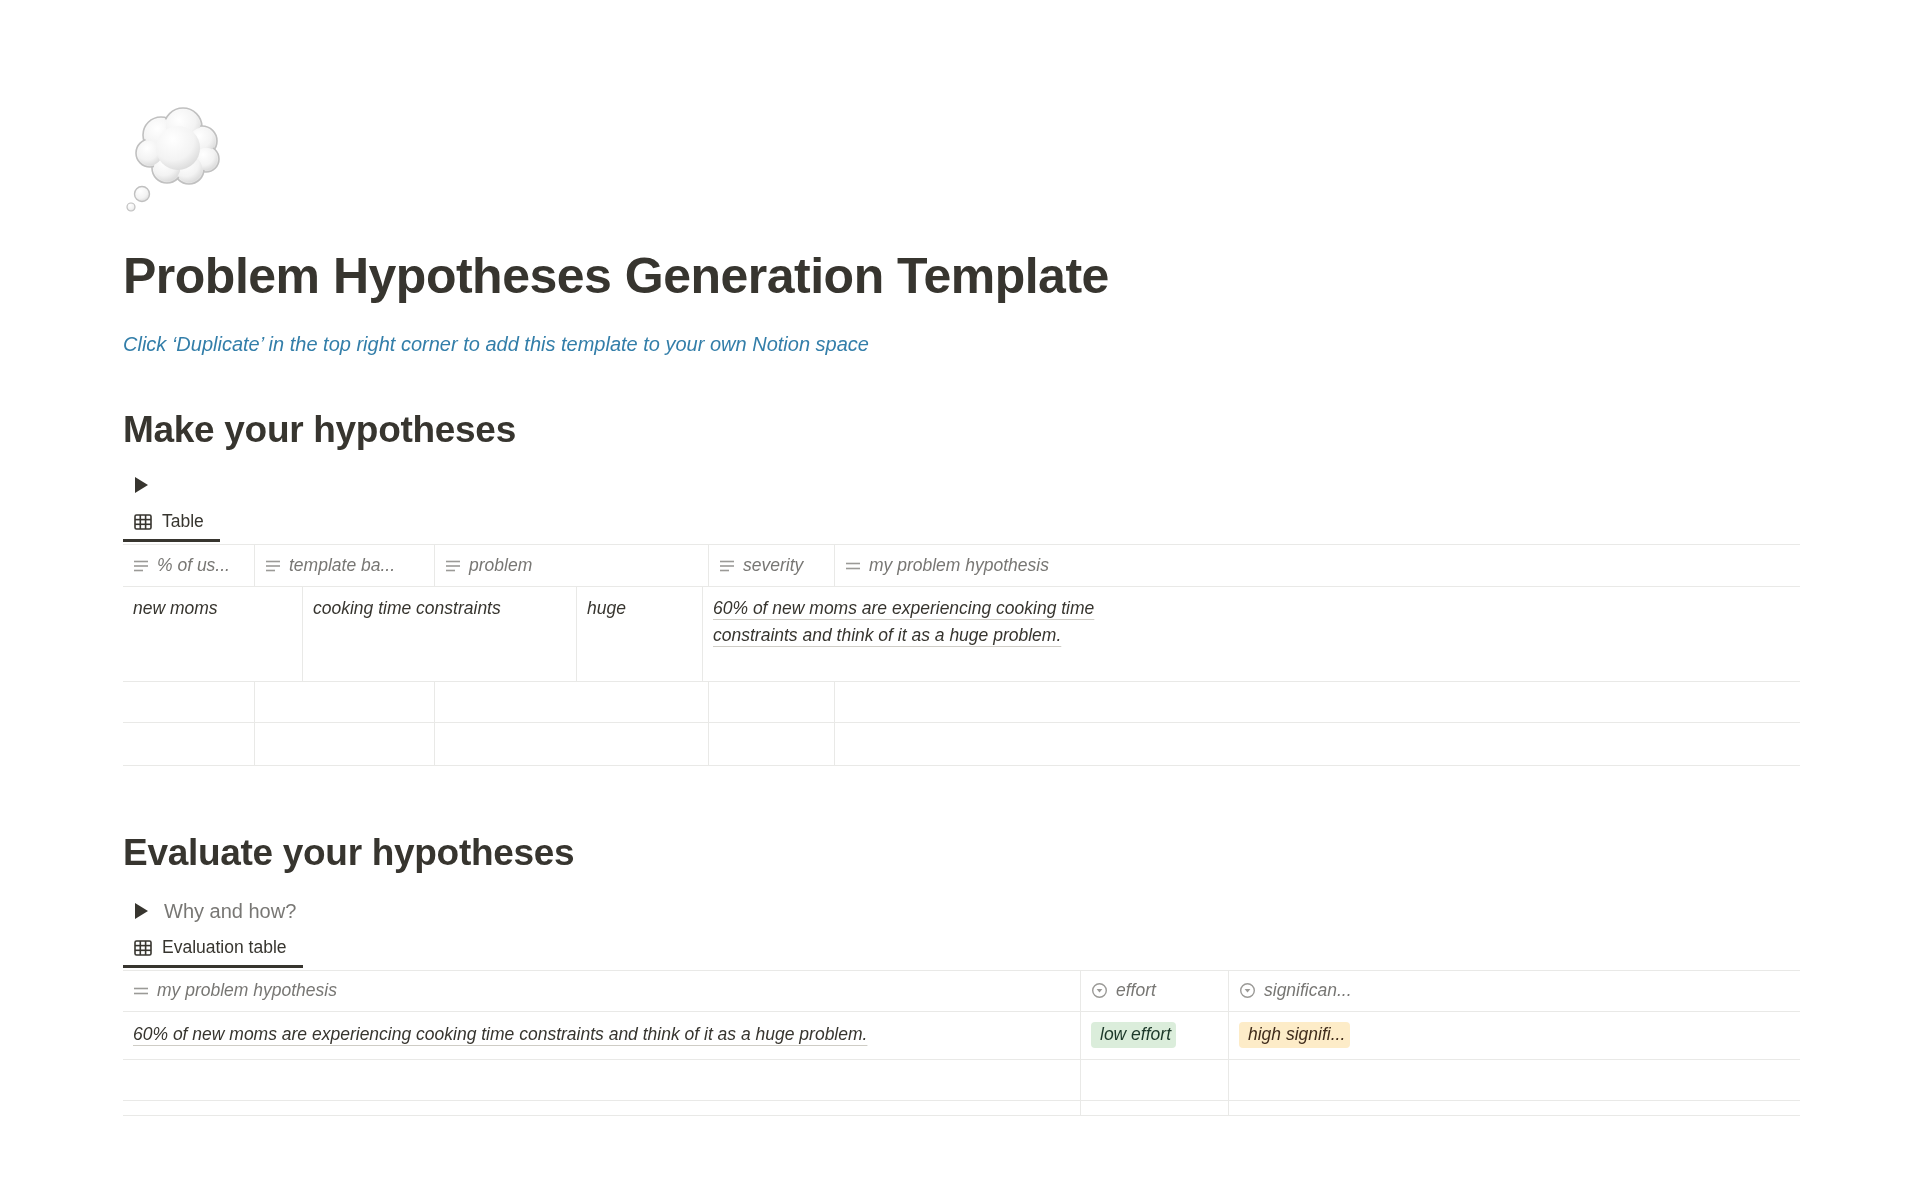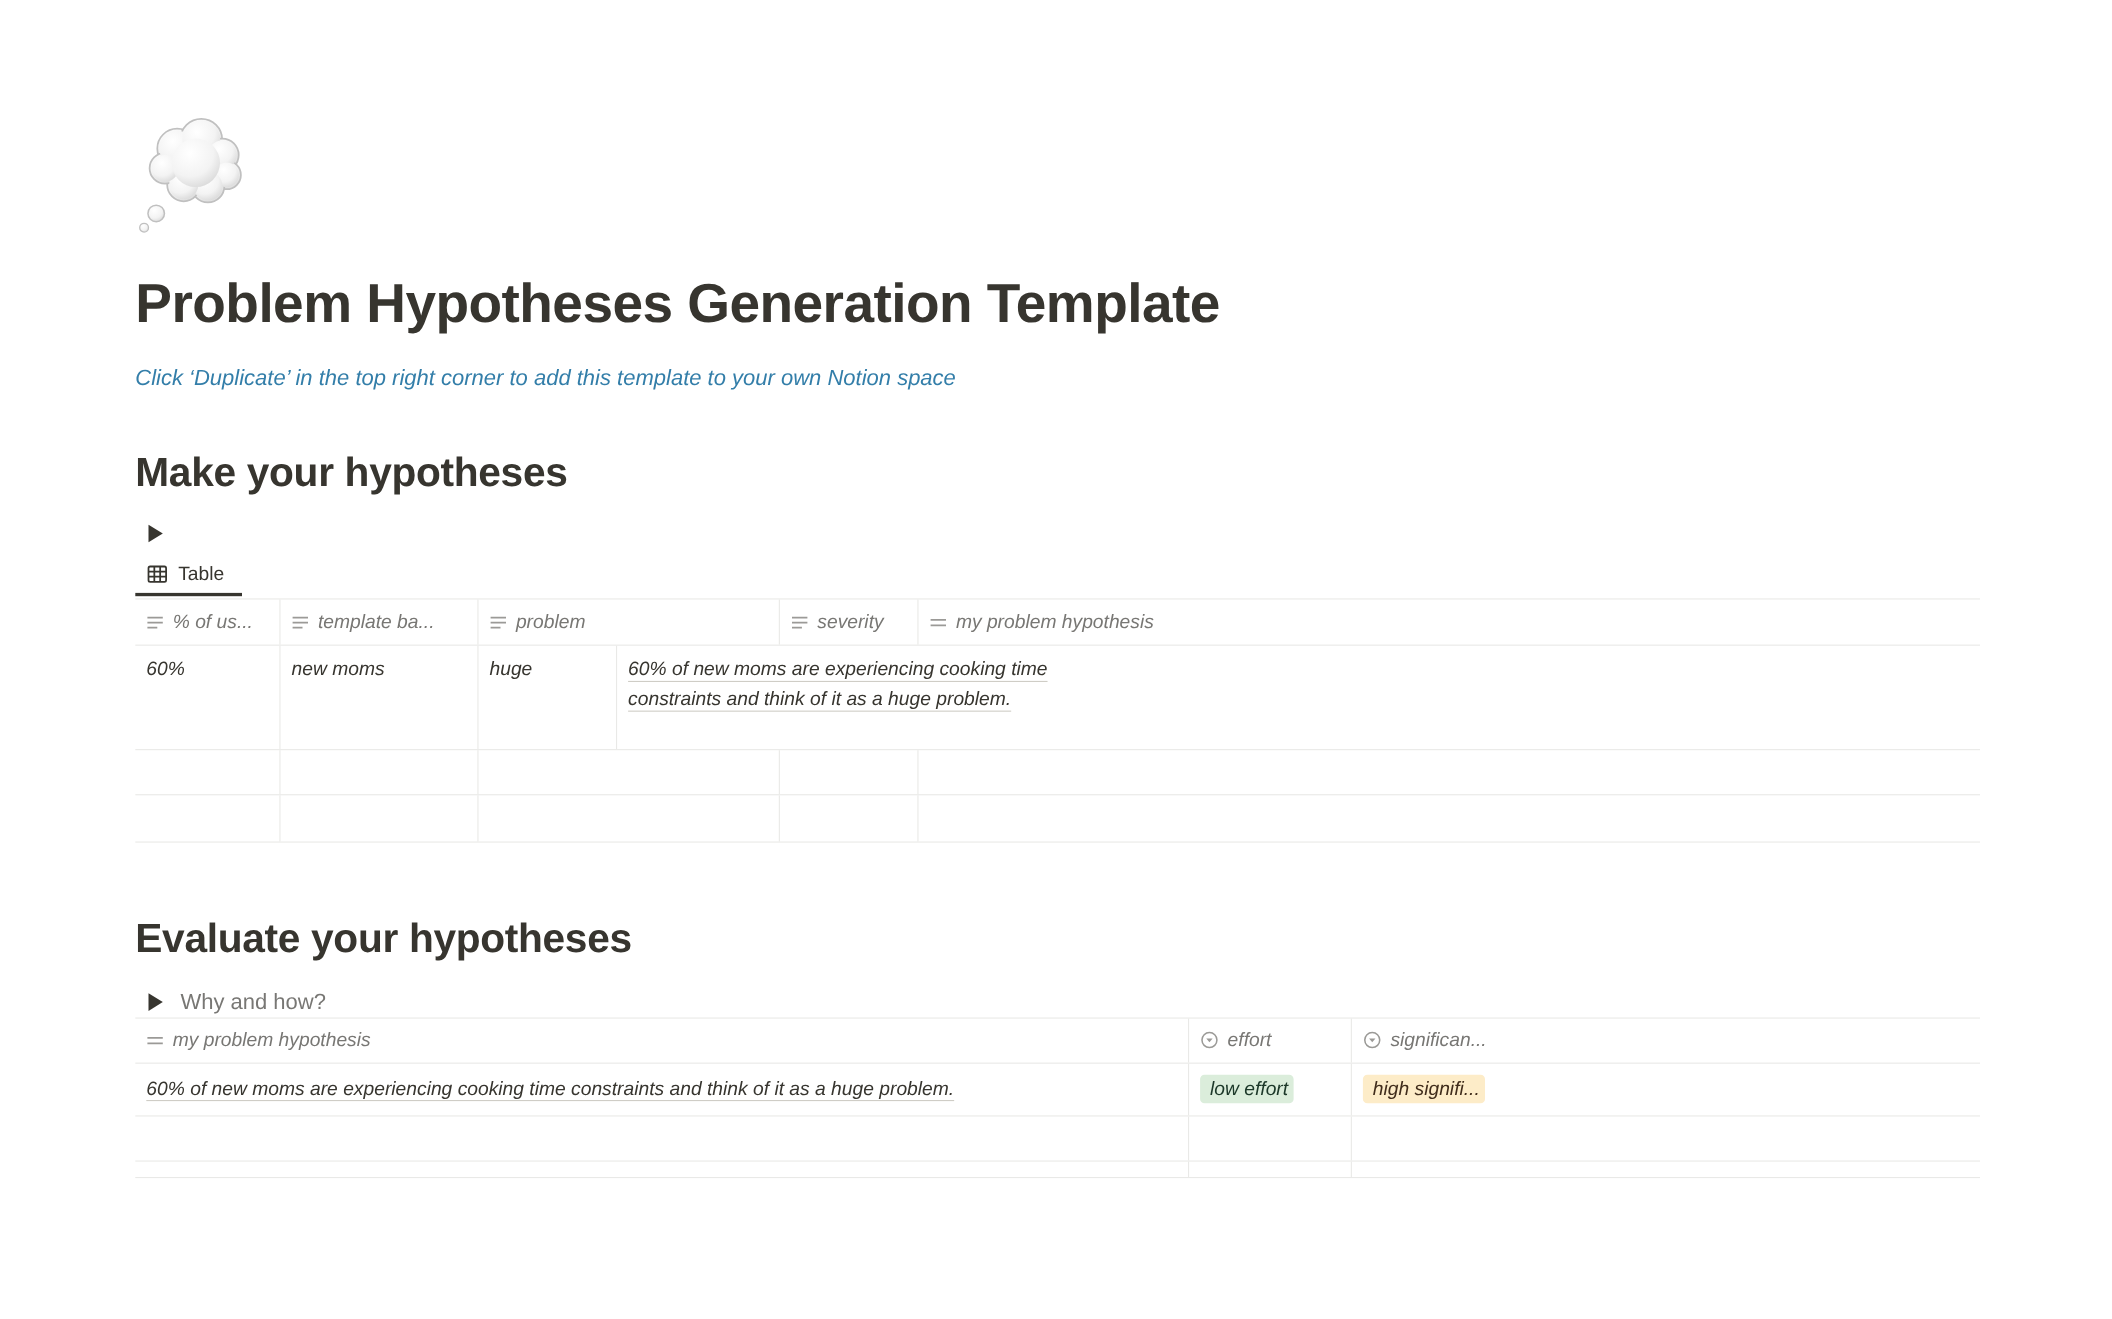--- a/index.html
+++ b/index.html
@@ -166,25 +166,25 @@
         <svg width="16" height="16" viewBox="0 0 16 16" stroke="#9B9A97" stroke-width="1.6">
             <line x1="1" y1="5.5" x2="15" y2="5.5"></line>
             <line x1="1" y1="10.5" x2="15" y2="10.5"></line>
           </svg>
         <span>my problem hypothesis</span>
       </div>
       <div class="fill"></div>
     </div>
 
     <div class="tr row-tall">
-      <div class="td t1c1">
-          <div class="cell-text">60%</div>
-        </div>
       <div class="td t1c2">
           <div class="cell-text">new moms</div>
+        </div>
+      <div class="td t1c3">
+          <div class="cell-text">cooking time constraints</div>
         </div>
       <div class="td t1c4">
           <div class="cell-text">huge</div>
         </div>
       <div class="td t1c5 nb">
           <div class="title-text">60% of new moms are experiencing cooking time constraints and think of it as a huge problem.</div>
         </div>
       <div class="fill"></div>
     </div>
 
@@ -207,20 +207,34 @@
     </div>
   </div>
 
   <div class="h2 second">Evaluate your hypotheses</div>
 
   <div class="toggle-row second">
     <span class="tri"></span>
     <span class="lbl">Why and how?</span>
   </div>
 
+  <div class="tab second">
+    <span class="tab-inner">
+      <span>
+        <svg width="20" height="20" viewBox="0 0 20 20" fill="none" stroke="#37352F" stroke-width="1.6">
+          <rect x="2" y="3" width="16" height="14" rx="1.5"></rect>
+          <line x1="2" y1="7.6" x2="18" y2="7.6"></line>
+          <line x1="2" y1="12.3" x2="18" y2="12.3"></line>
+          <line x1="7.3" y1="3" x2="7.3" y2="17"></line>
+          <line x1="12.6" y1="3" x2="12.6" y2="17"></line>
+        </svg>
+      </span>
+      <span>Evaluation table</span>
+    </span>
+  </div>
 
   <div class="db">
     <div class="tr hdr2">
       <div class="td th t2c1">
         <svg width="16" height="16" viewBox="0 0 16 16" stroke="#9B9A97" stroke-width="1.6">
             <line x1="1" y1="5.5" x2="15" y2="5.5"></line>
             <line x1="1" y1="10.5" x2="15" y2="10.5"></line>
           </svg>
         <span>my problem hypothesis</span>
       </div>

